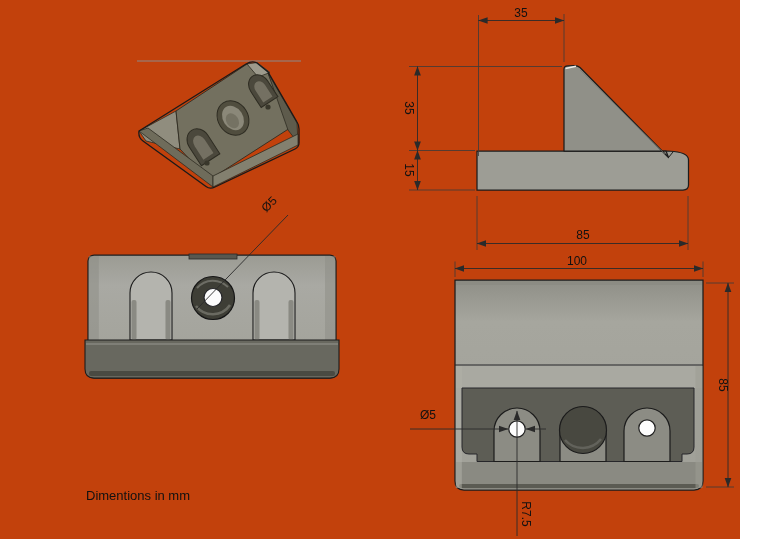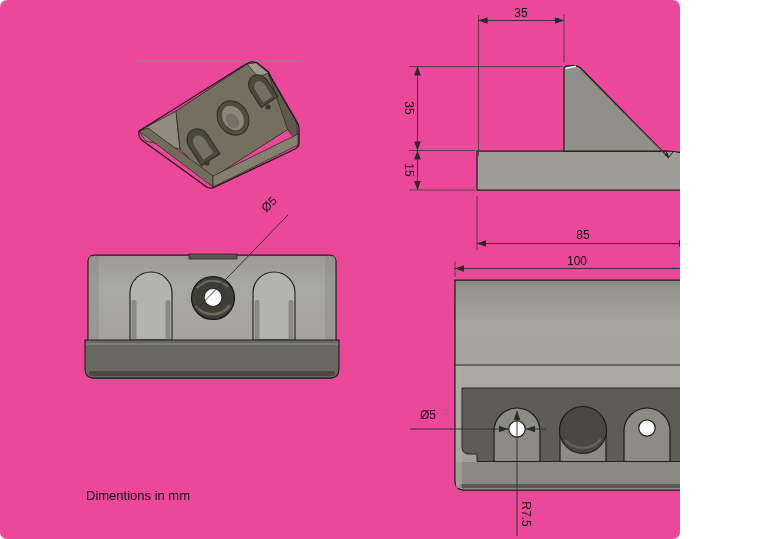--- a/index.html
+++ b/index.html
@@ -1,17 +1,17 @@
 <!DOCTYPE html>
 <html><head>
 <meta charset="utf-8">
 <style>
   html,body{margin:0;padding:0;background:#ffffff;}
-  #stage{position:relative;width:680px;height:539px;background:#ec4899;overflow:hidden;
-         font-family:"Liberation Sans",sans-serif;border-radius:7px;}
+  #stage{position:relative;width:740px;height:539px;background:#c2410c;overflow:hidden;
+         font-family:"Liberation Sans",sans-serif;}
   svg{position:absolute;left:0;top:0;}
   text{font-family:"Liberation Sans",sans-serif;fill:#111;}
   .dimtxt{font-size:12px;}
   .notetxt{font-size:13px;}
   .dim{stroke:#2a2a2a;stroke-width:0.9;fill:none;}
   .ext{stroke:#3a3a3a;stroke-width:0.8;fill:none;}
   .edge{stroke:#1c1c1c;stroke-width:1.25;}
 </style>
 </head>
 <body>

